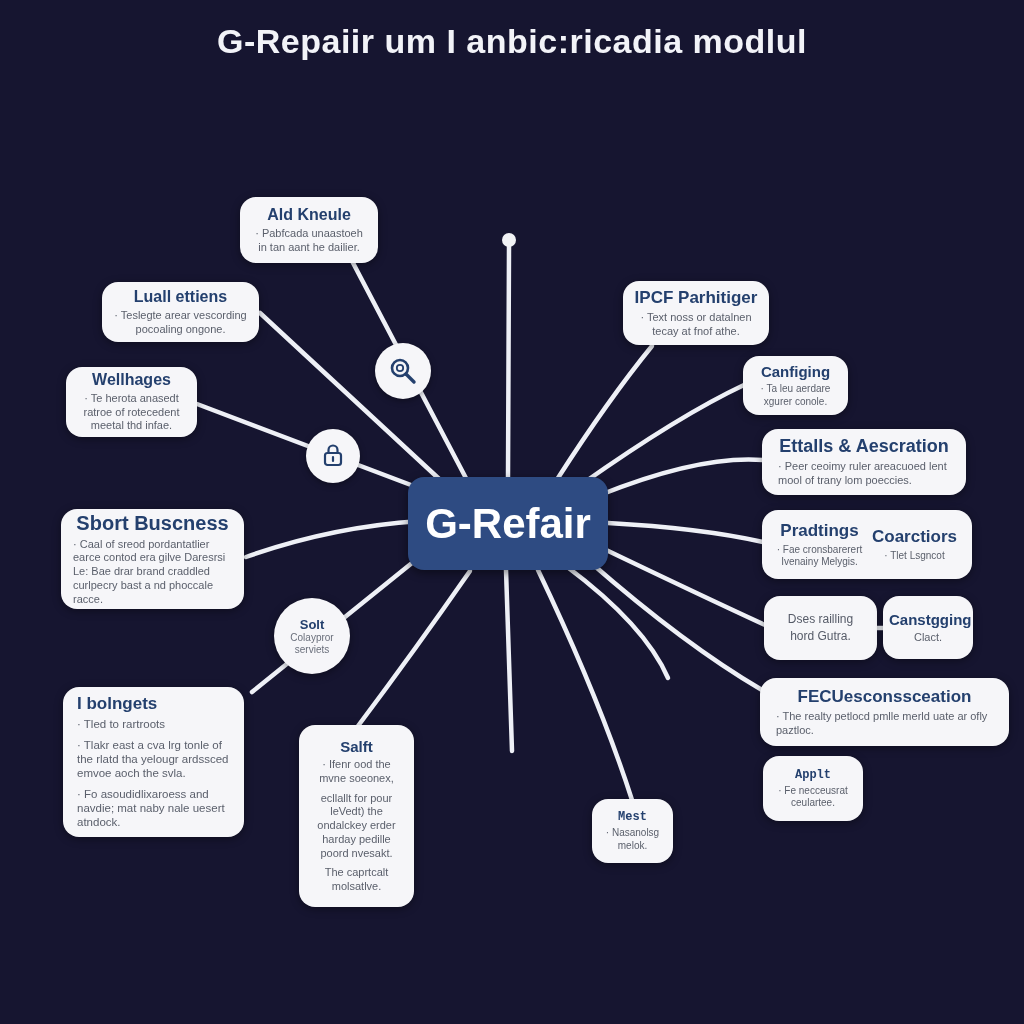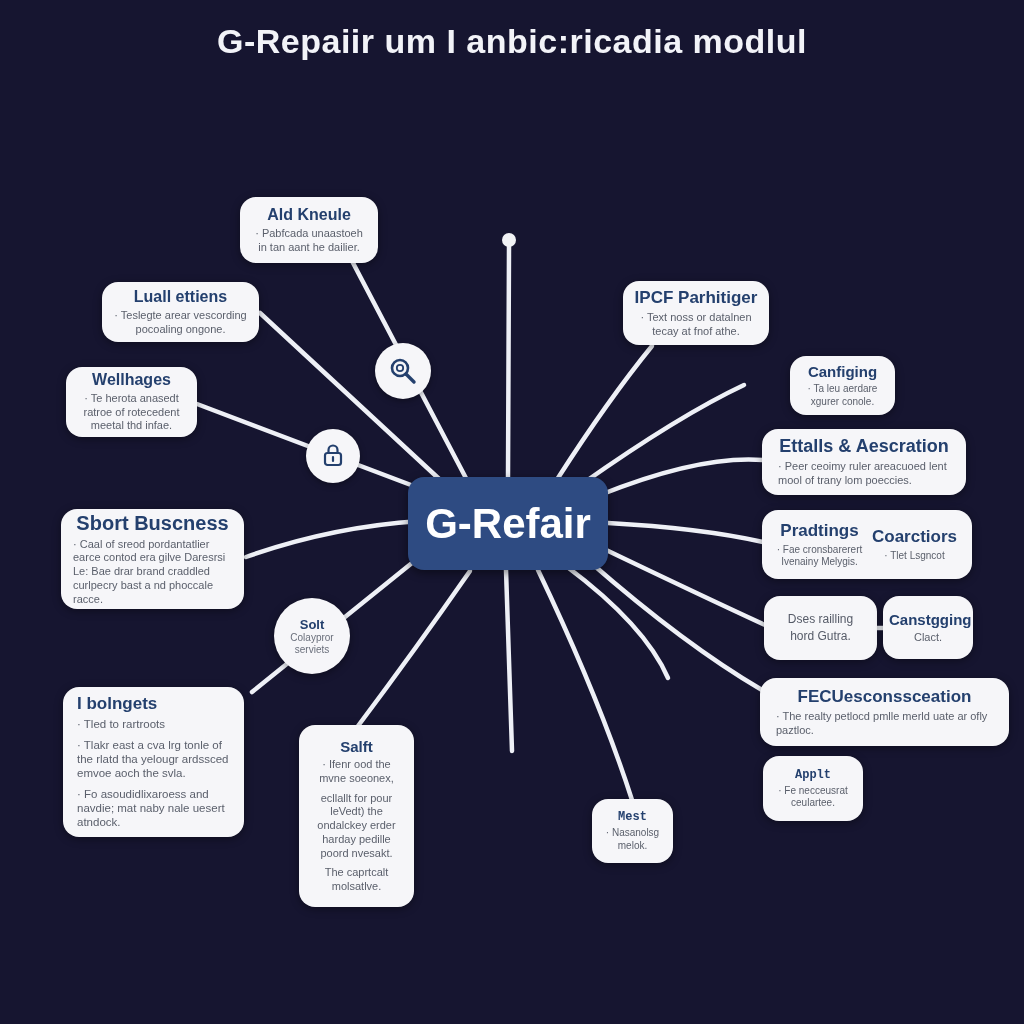--- a/index.html
+++ b/index.html
@@ -163,21 +163,21 @@
   </div>
 
 
   <div class="node t17" style="left:623px; top:281px; width:146px; height:64px;">
     <div class="title">IPCF Parhitiger</div>
     <div class="body">
         <p>· Text noss or datalnen tecay at fnof athe.</p>
       </div>
   </div>
 
-  <div class="node t15" style="left:743px; top:356px; width:105px; height:59px; padding:4px 8px;margin-left:47px;">
+  <div class="node t15" style="left:743px; top:356px; width:105px; height:59px; padding:4px 8px;">
     <div class="title">Canfiging</div>
     <div class="body" style="font-size:10px;">
         <p>· Ta leu aerdare xgurer conole.</p>
       </div>
   </div>
 
   <div class="node t18" style="left:762px; top:429px; width:204px; height:66px;">
     <div class="title">Ettalls &amp; Aescration</div>
     <div class="body align-left" style="padding-left:6px;">
         <p>· Peer ceoimy ruler areacuoed lent mool of trany lom poeccies.</p>

